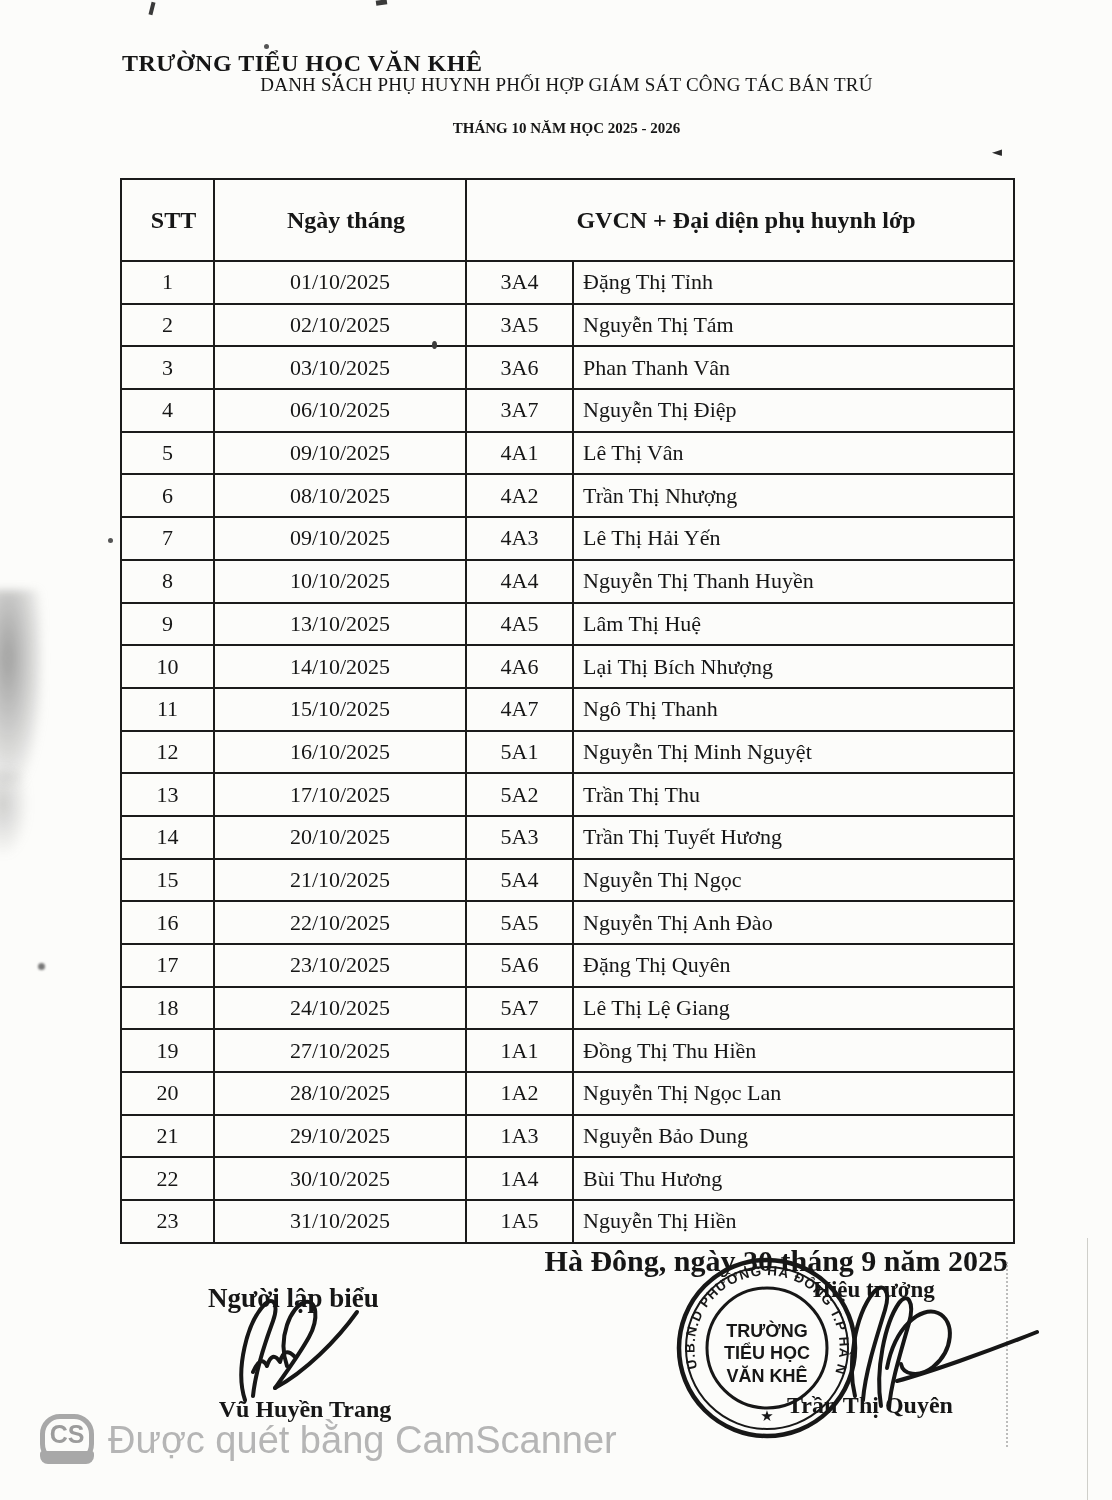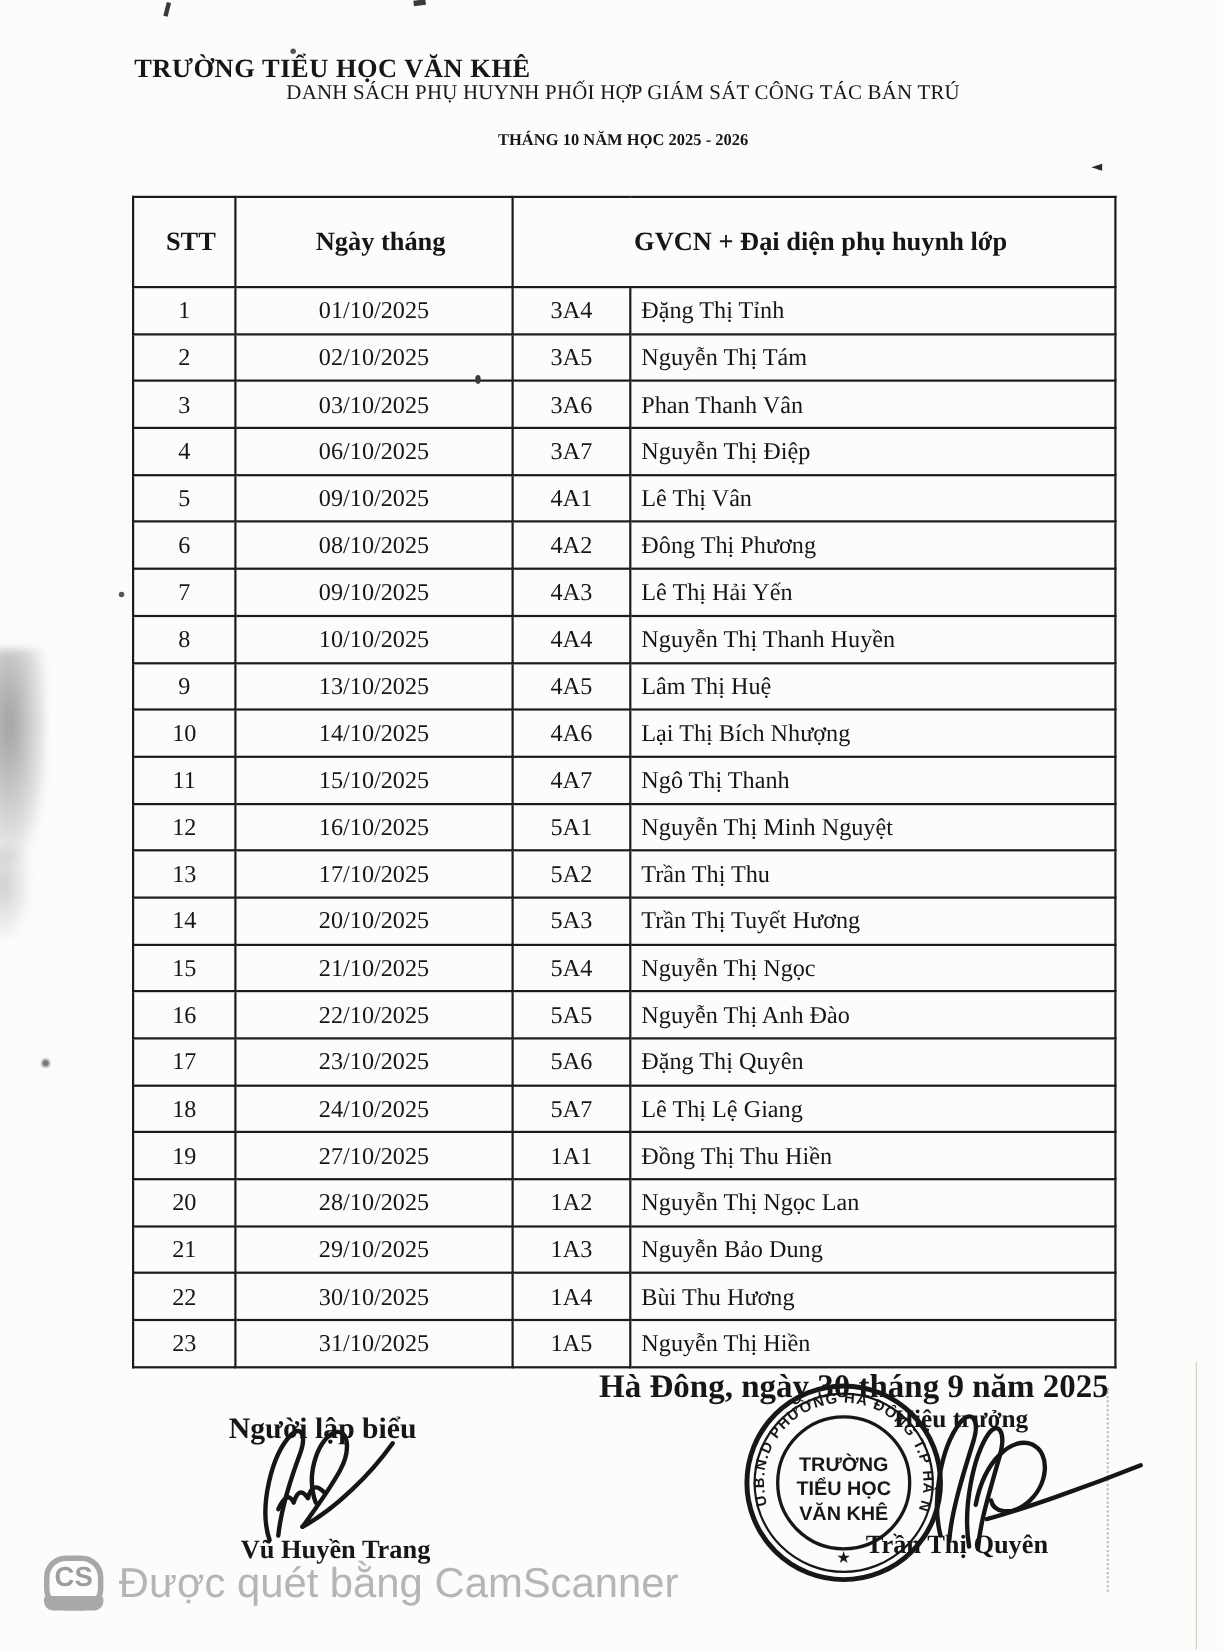--- a/index.html
+++ b/index.html
@@ -131,21 +131,21 @@
         <tr>
       <td class="c-stt">5</td>
       <td class="c-date">09/10/2025</td>
       <td class="c-class">4A1</td>
       <td class="c-name">Lê Thị Vân</td>
     </tr>
         <tr>
       <td class="c-stt">6</td>
       <td class="c-date">08/10/2025</td>
       <td class="c-class">4A2</td>
-      <td class="c-name">Đông Thị Phương</td>
+      <td class="c-name">Trần Thị Nhượng</td>
     </tr>
         <tr>
       <td class="c-stt">7</td>
       <td class="c-date">09/10/2025</td>
       <td class="c-class">4A3</td>
       <td class="c-name">Lê Thị Hải Yến</td>
     </tr>
         <tr>
       <td class="c-stt">8</td>
       <td class="c-date">10/10/2025</td>

